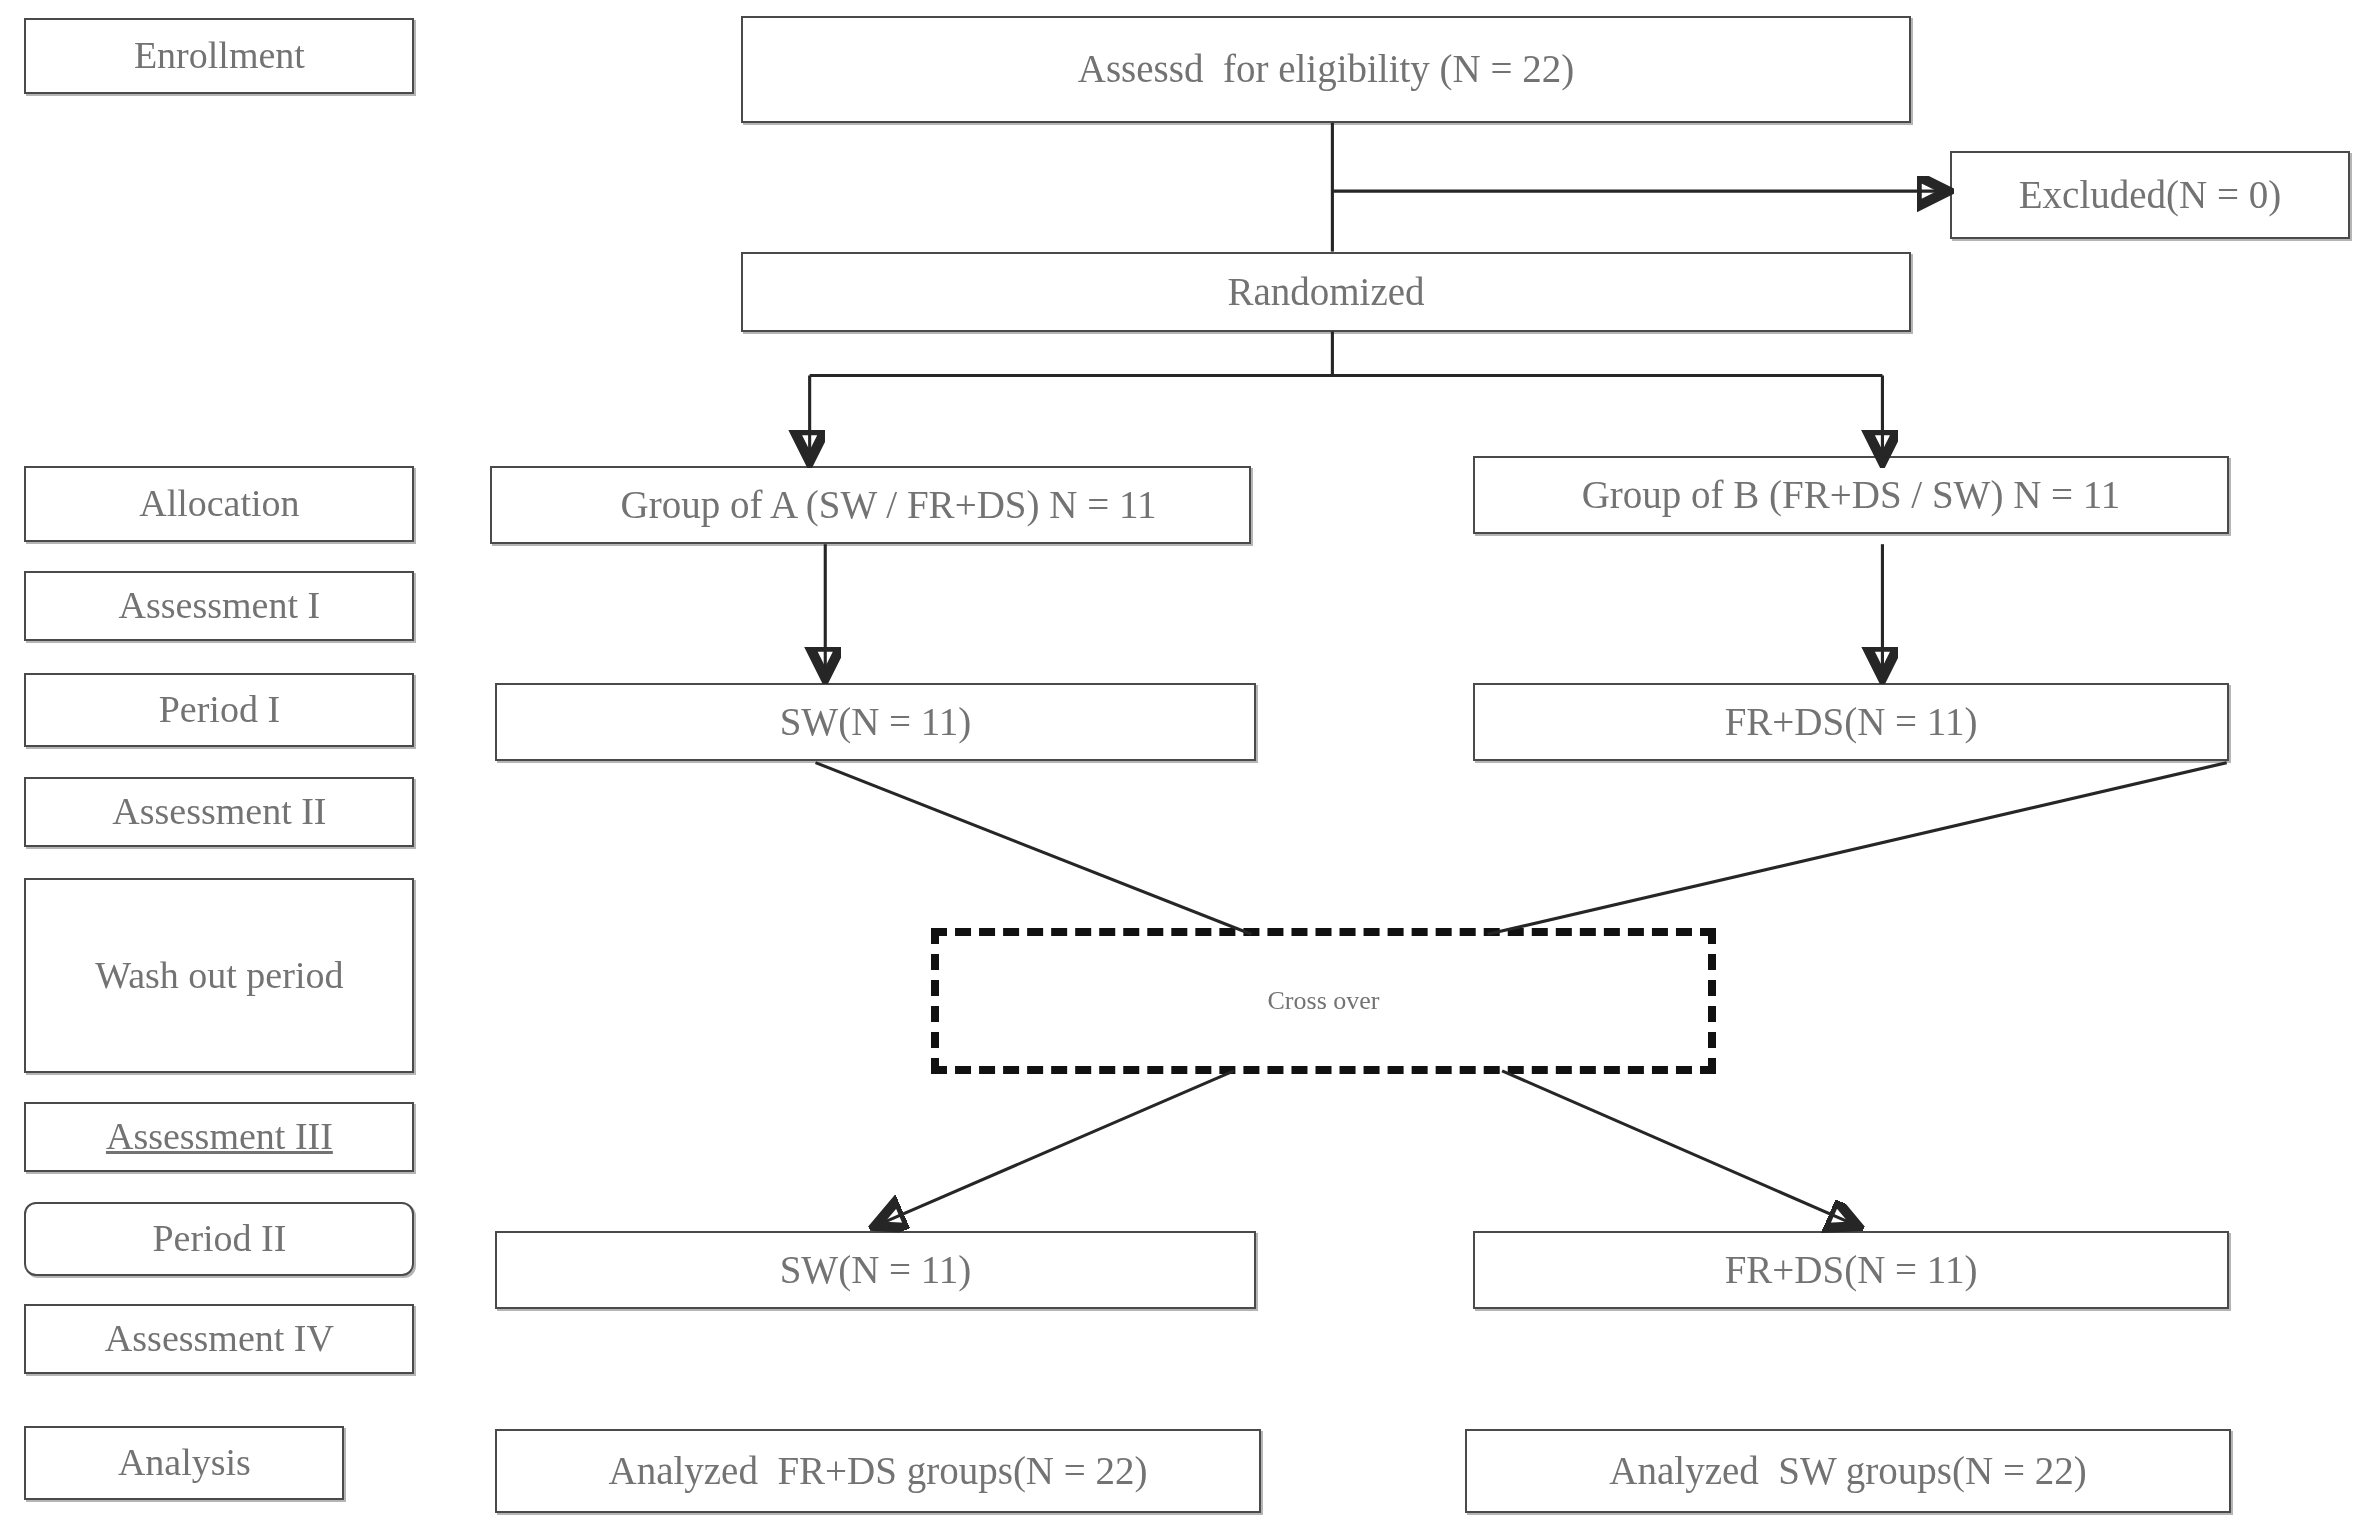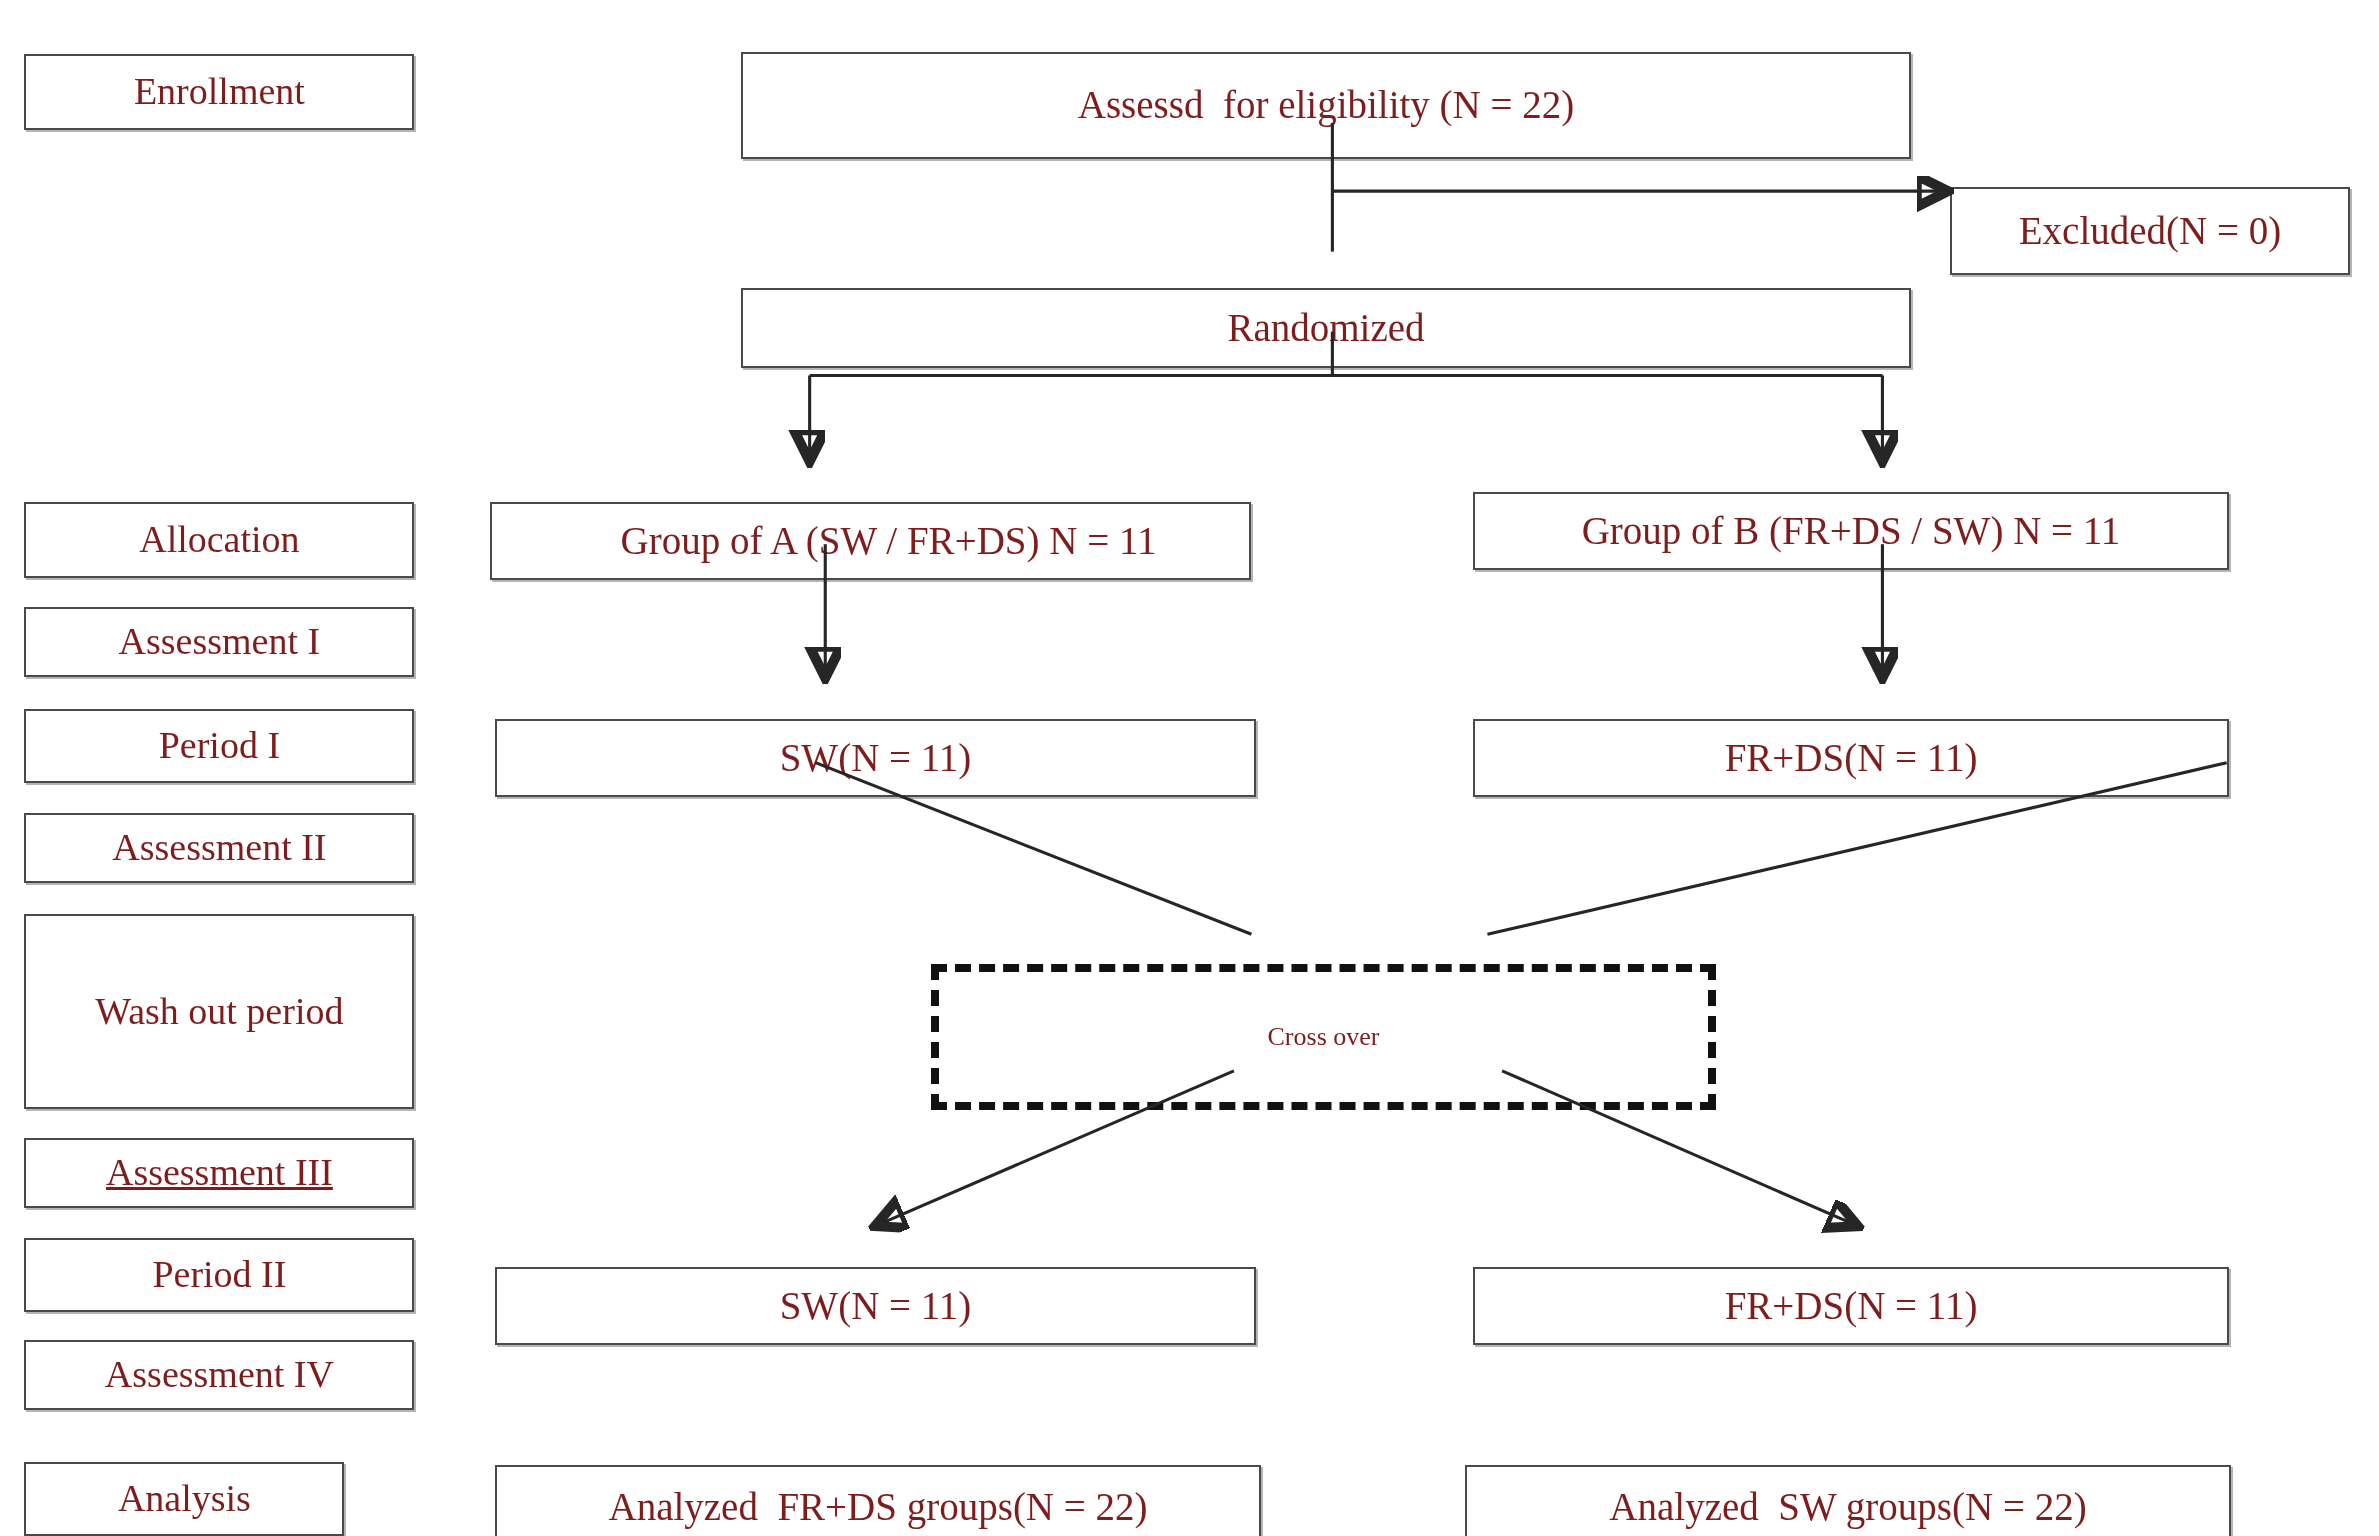--- a/index.html
+++ b/index.html
@@ -17,26 +17,25 @@
   }
   .box {
     position: absolute;
     box-sizing: border-box;
     border: 2.9px solid #4a4a4a;
     background: #ffffff;
     display: flex;
     align-items: center;
     justify-content: center;
     text-align: center;
-    color: #7f1d1d;
+    color: #737373;
     font-size: 39px;
     line-height: 1.15;
     white-space: pre;
     box-shadow: 2px 2px 0 rgba(120,120,120,0.55);
-    margin-top: 36px;
   }
   .box.stage {
     font-size: 38px;
   }
   .box.dashed {
     border: 8.8px dashed #111111;
     box-shadow: none;
     font-size: 26px;
   }
   svg.wires {
@@ -65,21 +64,21 @@
   <div class="box stage" style="left:24.4px; top:571px; width:390px; height:70px;">Assessment I</div>
 
   <div class="box stage" style="left:24.4px; top:673px; width:390px; height:74px;">Period I</div>
 
   <div class="box stage" style="left:24.4px; top:777px; width:390px; height:70px;">Assessment II</div>
 
   <div class="box stage" style="left:24.4px; top:878px; width:390px; height:195px;">Wash out period</div>
 
   <div class="box stage" style="left:24.4px; top:1102px; width:390px; height:70px;text-decoration:underline;">Assessment III</div>
 
-  <div class="box stage" style="left:24.4px; top:1202px; width:390px; height:74px;">Period II</div>
+  <div class="box stage" style="left:24.4px; top:1202px; width:390px; height:74px;border-radius:12px;">Period II</div>
 
   <div class="box stage" style="left:24.4px; top:1304px; width:390px; height:70px;">Assessment IV</div>
 
   <div class="box stage" style="left:24.4px; top:1426px; width:320px; height:74px;">Analysis</div>
 
   <div class="box" style="left:741px; top:15.6px; width:1170px; height:107px;">Assessd  for eligibility (N = 22)</div>
 
   <div class="box" style="left:1950px; top:151px; width:400px; height:88px;">Excluded(N = 0)</div>
 
   <div class="box" style="left:741px; top:252px; width:1170px; height:80px;">Randomized</div>

